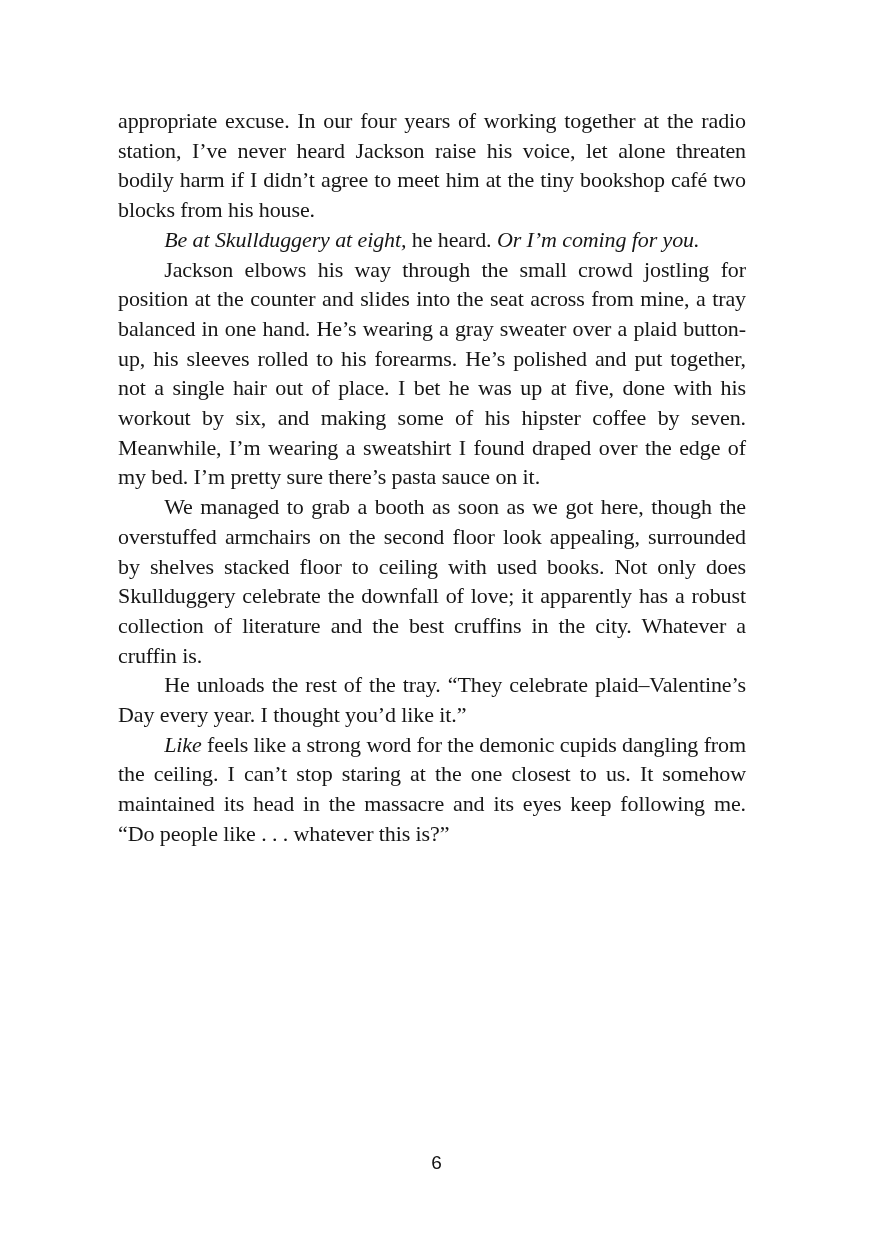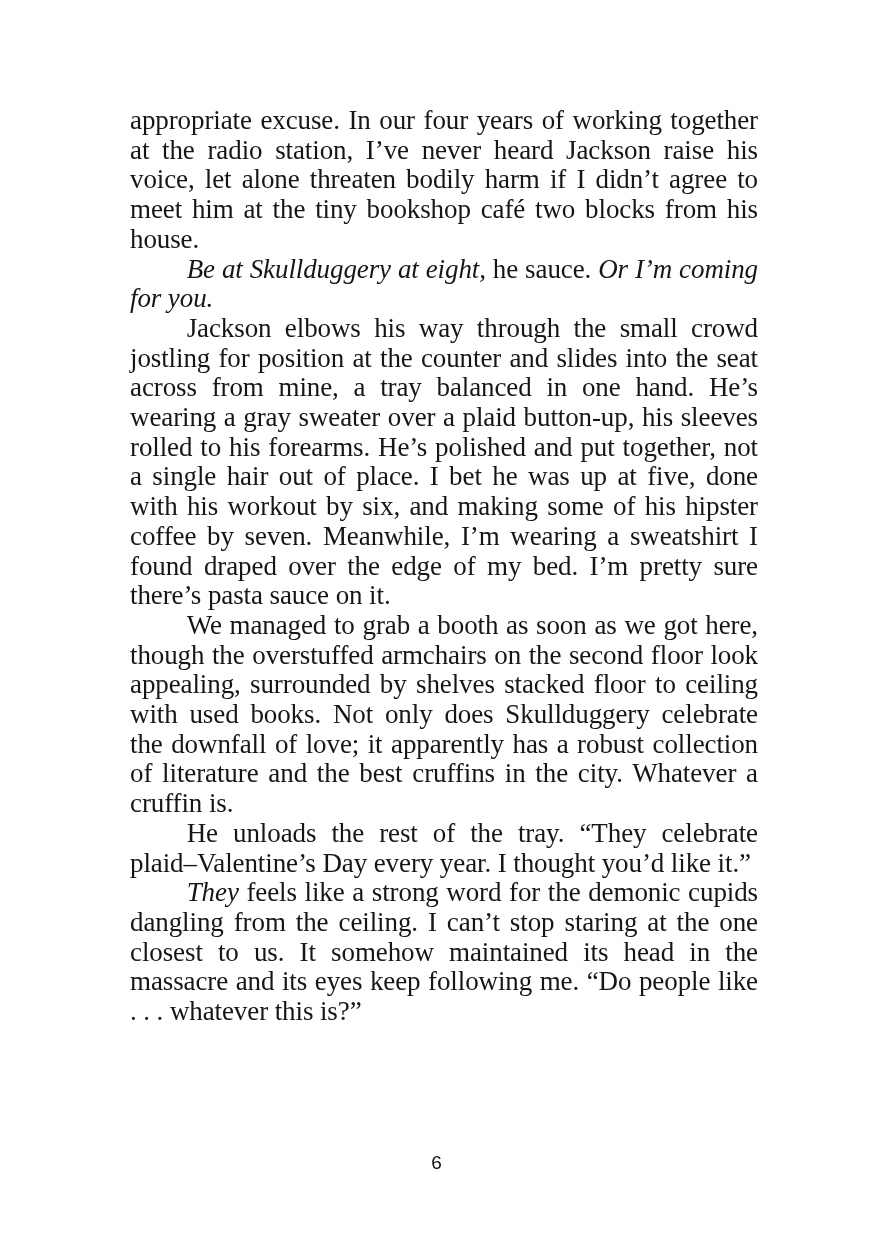--- a/index.html
+++ b/index.html
@@ -10,25 +10,25 @@
     width: 873px;
     height: 1239px;
     background: #ffffff;
     position: relative;
     overflow: hidden;
     font-family: "Liberation Serif", serif;
     color: #161616;
   }
   .text-block {
     position: absolute;
-    left: 130px;
+    left: 118px;
     top: 106px;
     width: 628px;
     text-align: justify;
-    font-size: 27px;
+    font-size: 22px;
     line-height: 29.7px;
     letter-spacing: -0.1px;
   }
   .para {
     margin: 0;
     padding: 0;
     text-indent: 0;
   }
   .para.indent {
     text-indent: 2.1em;
@@ -46,20 +46,20 @@
     font-family: "Liberation Sans", sans-serif;
     font-size: 19px;
     color: #111111;
   }
 </style>
 </head>
 <body>
 
 <main class="text-block">
     <p class="para"><span>appropriate excuse. In our four years of working together at the radio station, I’ve never heard Jackson raise his voice, let alone threaten bodily harm if I didn’t agree to meet him at the tiny bookshop café two blocks from his house.</span></p>
-    <p class="para indent"><em>Be at Skullduggery at eight,</em><span> he sauce. </span><em>Or I’m coming for you.</em></p>
+    <p class="para indent"><em>Be at Skullduggery at eight,</em><span> he heard. </span><em>Or I’m coming for you.</em></p>
     <p class="para indent"><span>Jackson elbows his way through the small crowd jostling for position at the counter and slides into the seat across from mine, a tray balanced in one hand. He’s wearing a gray sweater over a plaid button-up, his sleeves rolled to his forearms. He’s polished and put together, not a single hair out of place. I bet he was up at five, done with his workout by six, and making some of his hipster coffee by seven. Meanwhile, I’m wearing a sweatshirt I found draped over the edge of my bed. I’m pretty sure there’s pasta sauce on it.</span></p>
     <p class="para indent"><span>We managed to grab a booth as soon as we got here, though the overstuffed armchairs on the second floor look appealing, surrounded by shelves stacked floor to ceiling with used books. Not only does Skullduggery celebrate the downfall of love; it apparently has a robust collection of literature and the best cruffins in the city. Whatever a cruffin is.</span></p>
     <p class="para indent"><span>He unloads the rest of the tray. “They celebrate plaid–Valentine’s Day every year. I thought you’d like it.”</span></p>
-    <p class="para indent"><em>They</em><span> feels like a strong word for the demonic cupids dangling from the ceiling. I can’t stop staring at the one closest to us. It somehow maintained its head in the massacre and its eyes keep following me. “Do people like . . . whatever this is?”</span></p>
+    <p class="para indent"><em>Like</em><span> feels like a strong word for the demonic cupids dangling from the ceiling. I can’t stop staring at the one closest to us. It somehow maintained its head in the massacre and its eyes keep following me. “Do people like . . . whatever this is?”</span></p>
   </main>
 
 <div class="page-number">6</div>
 
 </body></html>

